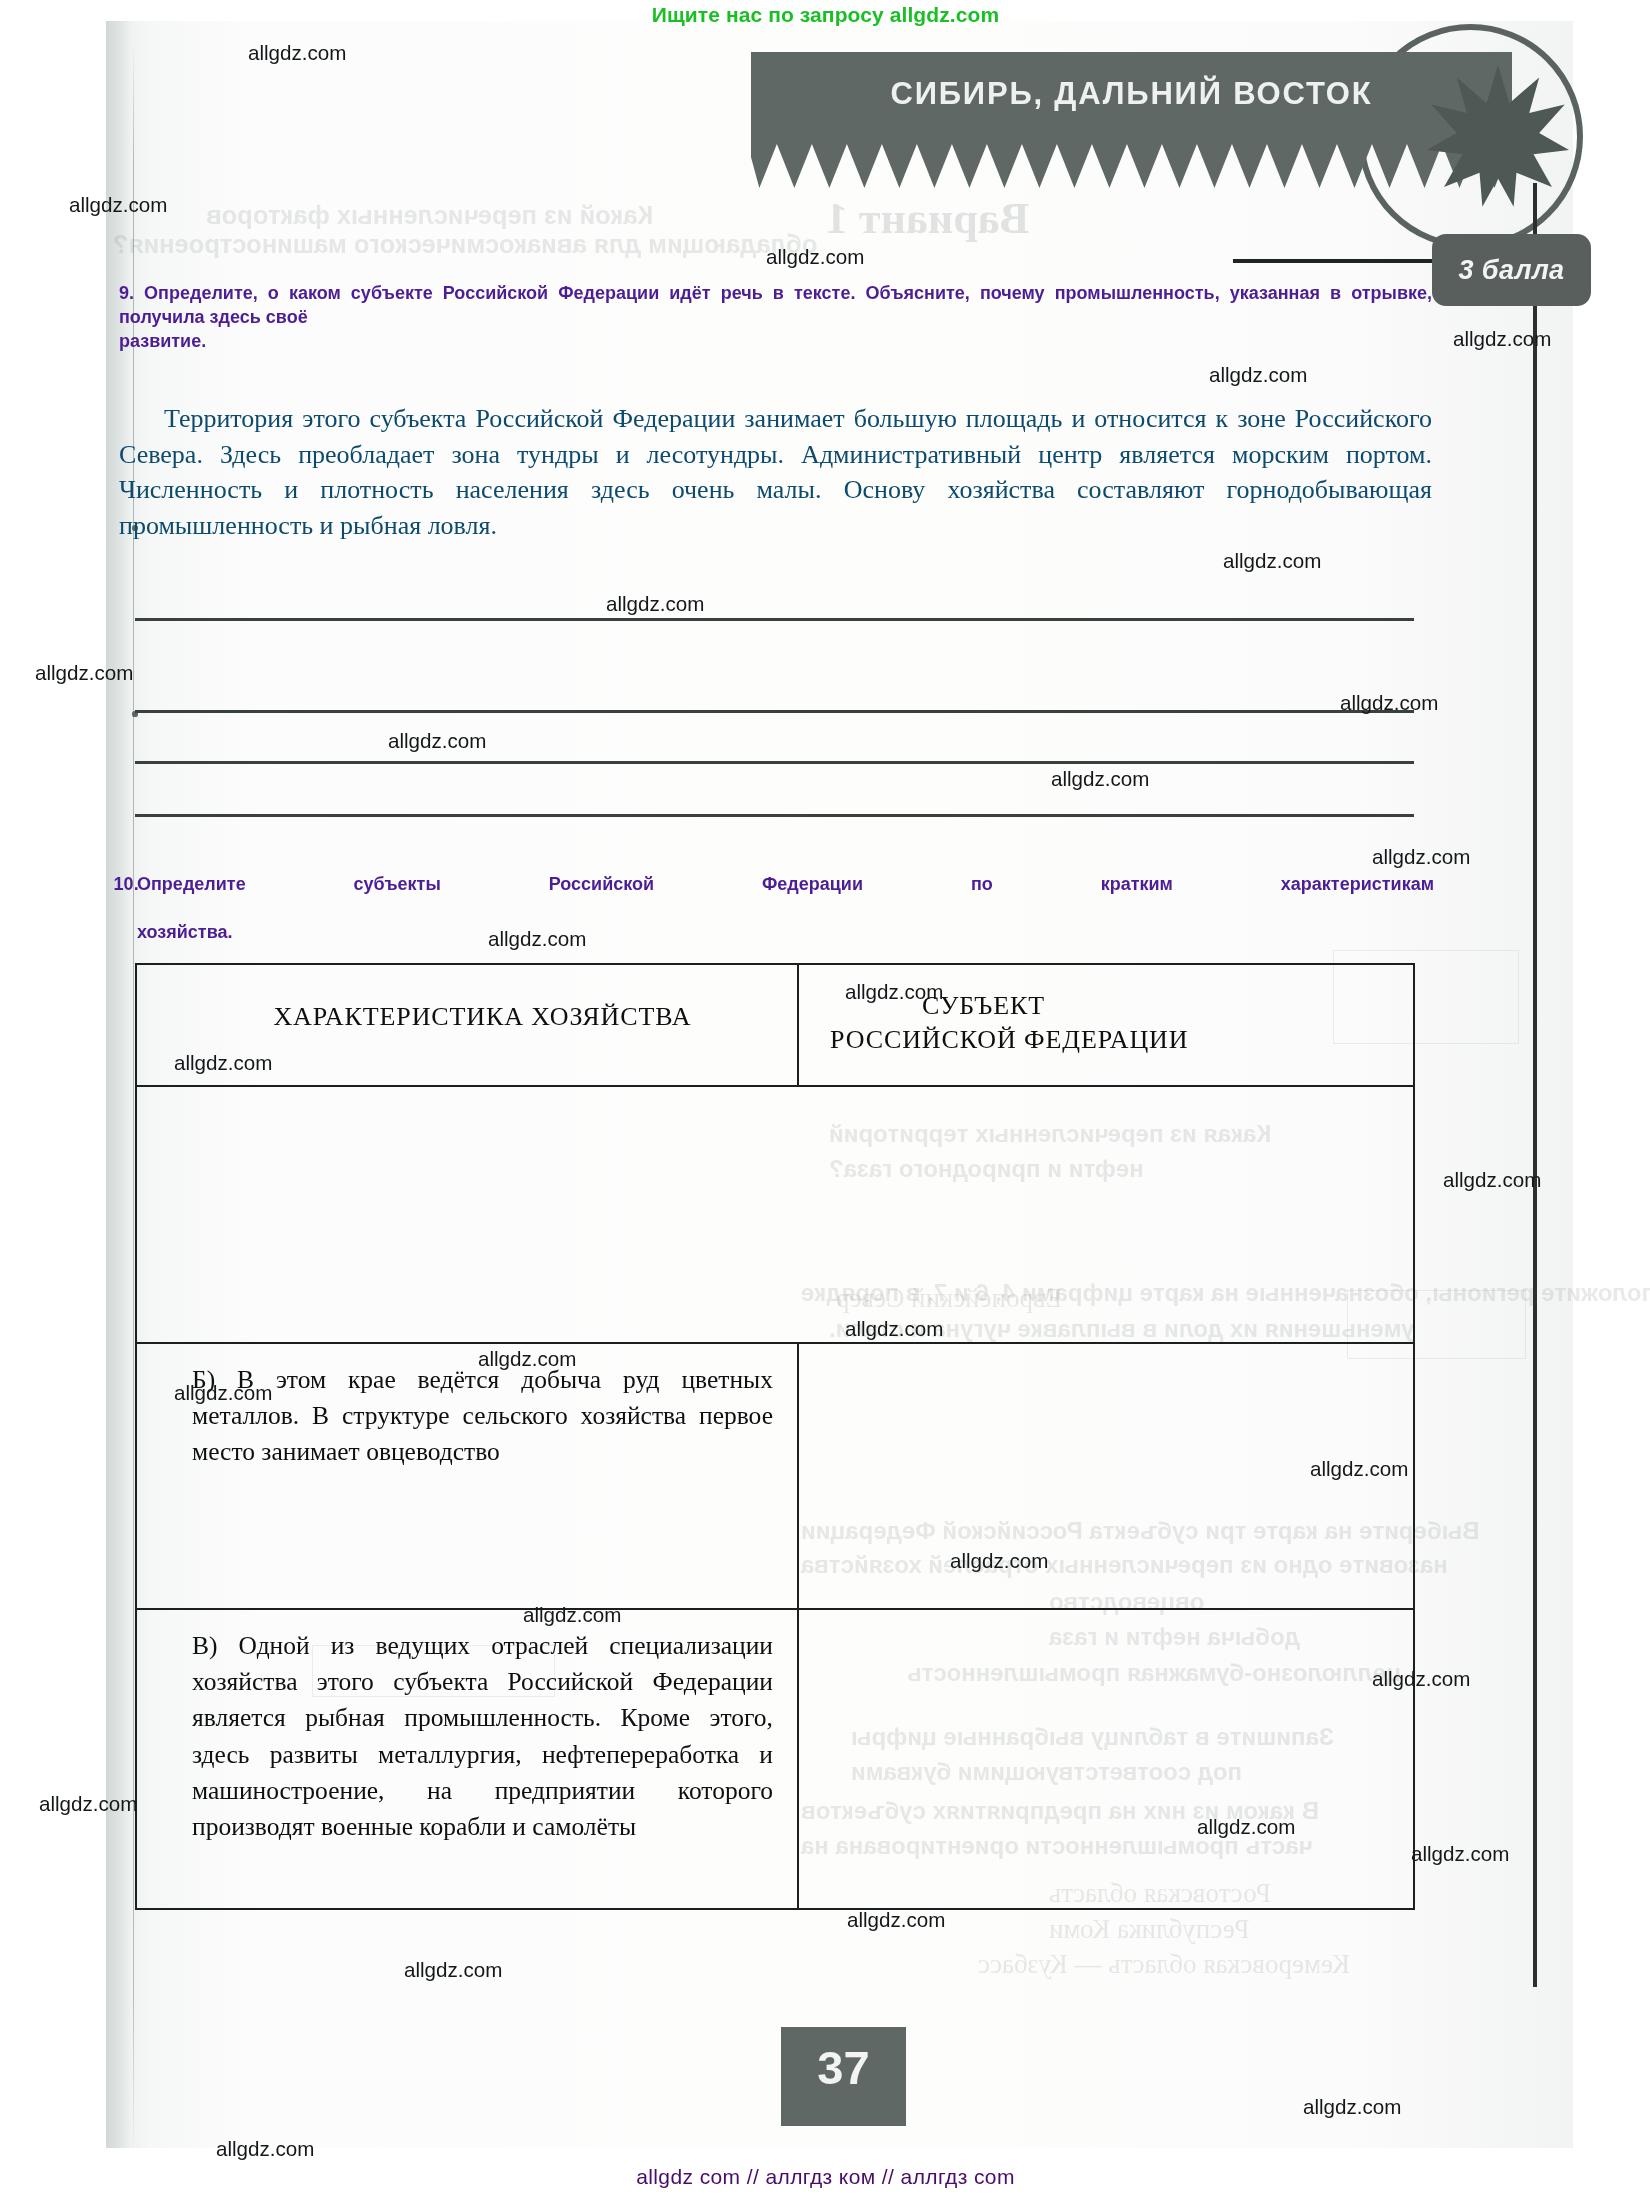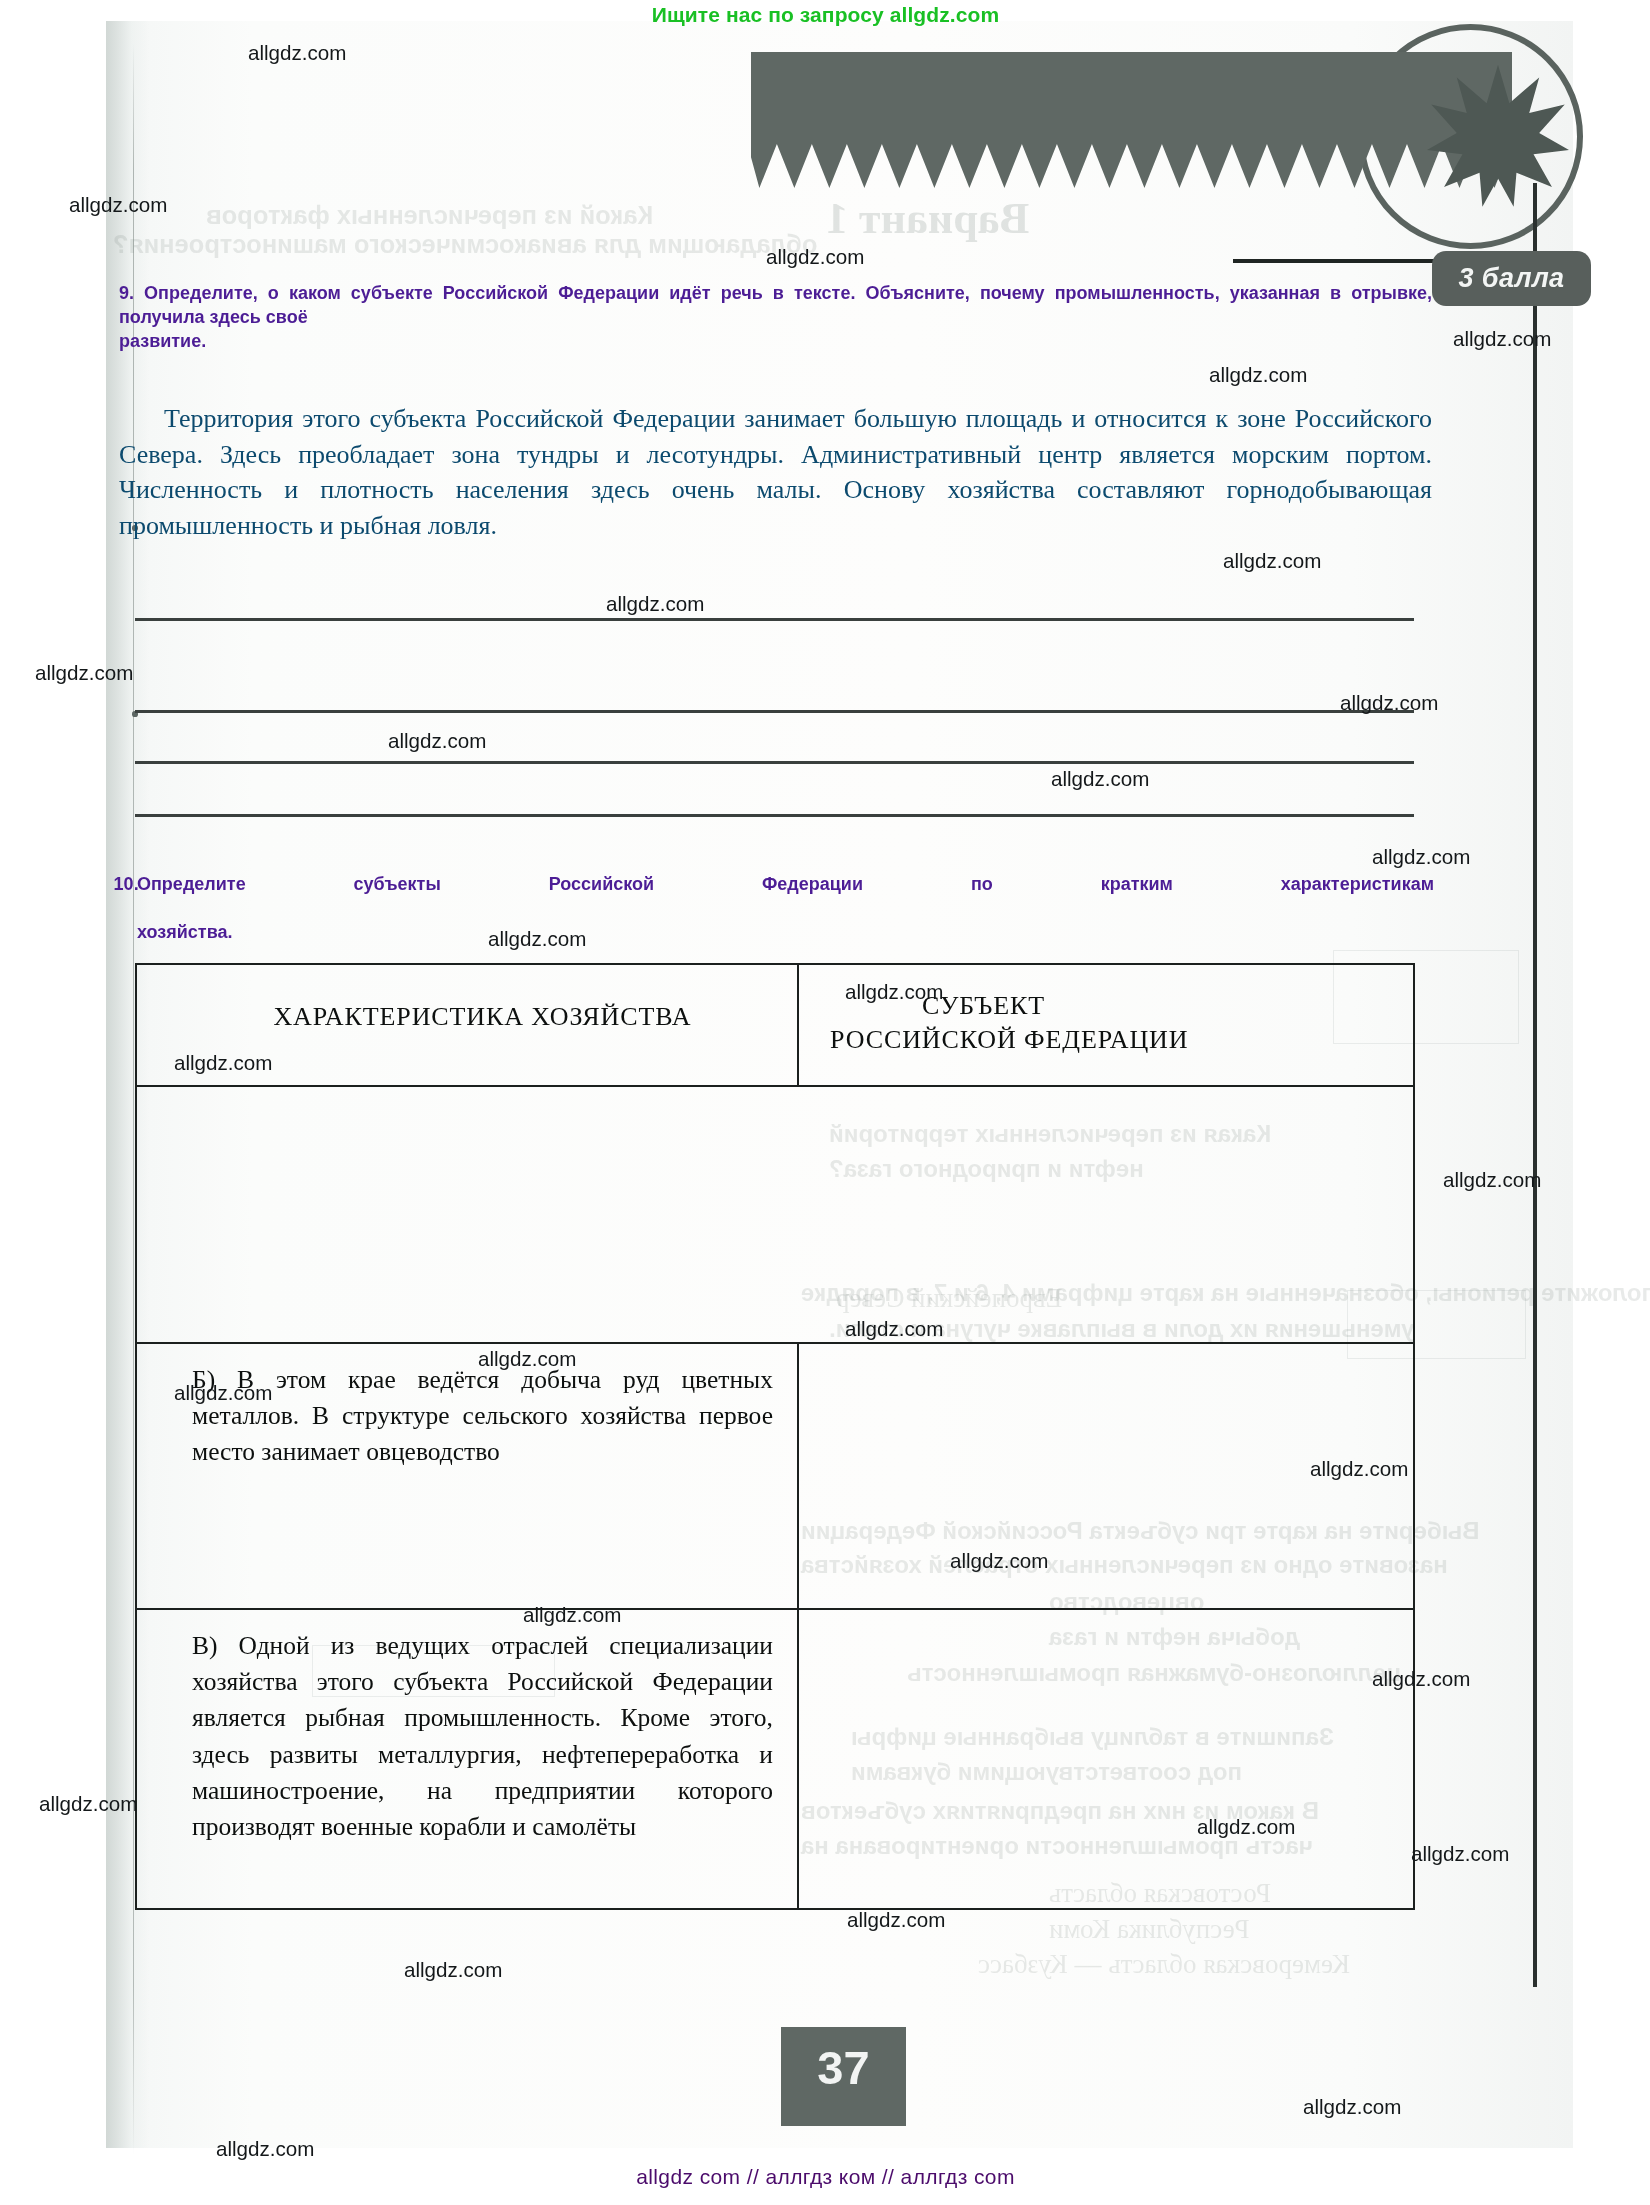--- a/index.html
+++ b/index.html
@@ -154,33 +154,32 @@
   }
   .badge-rule-v {
     position: absolute;
     left: 1533px; top: 183px;
     width: 3.5px; height: 1804px;
     background: #2a302e;
   }
   .badge {
     position: absolute;
     left: 1432px; top: 234px;
-    width: 159px; height: 55px;
+    width: 159px; height: 72px;
     background: #585f5c;
     border-radius: 14px;
     display: flex;
     align-items: center;
     justify-content: center;
     font-family: "Liberation Sans", sans-serif;
     font-size: 27px;
     font-weight: 700;
     font-style: italic;
     color: #f3f5f4;
     letter-spacing: 0.4px;
-    margin-top: 17px;
   }
 
   
   .ghost {
     position: absolute;
     color: rgba(110,125,120,.16);
     font-family: "Liberation Sans", sans-serif;
     font-weight: 700;
     white-space: nowrap;
     pointer-events: none;
@@ -377,20 +376,21 @@
   <div class="ghost-box" style="left:1333px; top:950px; width:184px; height:92px;"></div>
   <div class="ghost-box" style="left:1347px; top:1290px; width:177px; height:67px;"></div>
   <div class="ghost-box" style="left:312px; top:1645px; width:241px; height:50px;"></div>
 
   <div class="promo-top">Ищите нас по запросу allgdz.com</div>
 
   <div class="hdr-wrap">
     <div class="hdr-ring"></div>
     <div class="hdr-band"></div>
     <div class="hdr-zig"></div>
+    <div class="hdr-title">СИБИРЬ, ДАЛЬНИЙ ВОСТОК</div>
     <div class="hdr-star"></div>
   </div>
 
   <div class="badge-rule-v"></div>
   <div class="badge-rule-h"></div>
   <div class="badge">3 балла</div>
 
   <div class="content">
 
     <div class="q-head" id="q9head">

